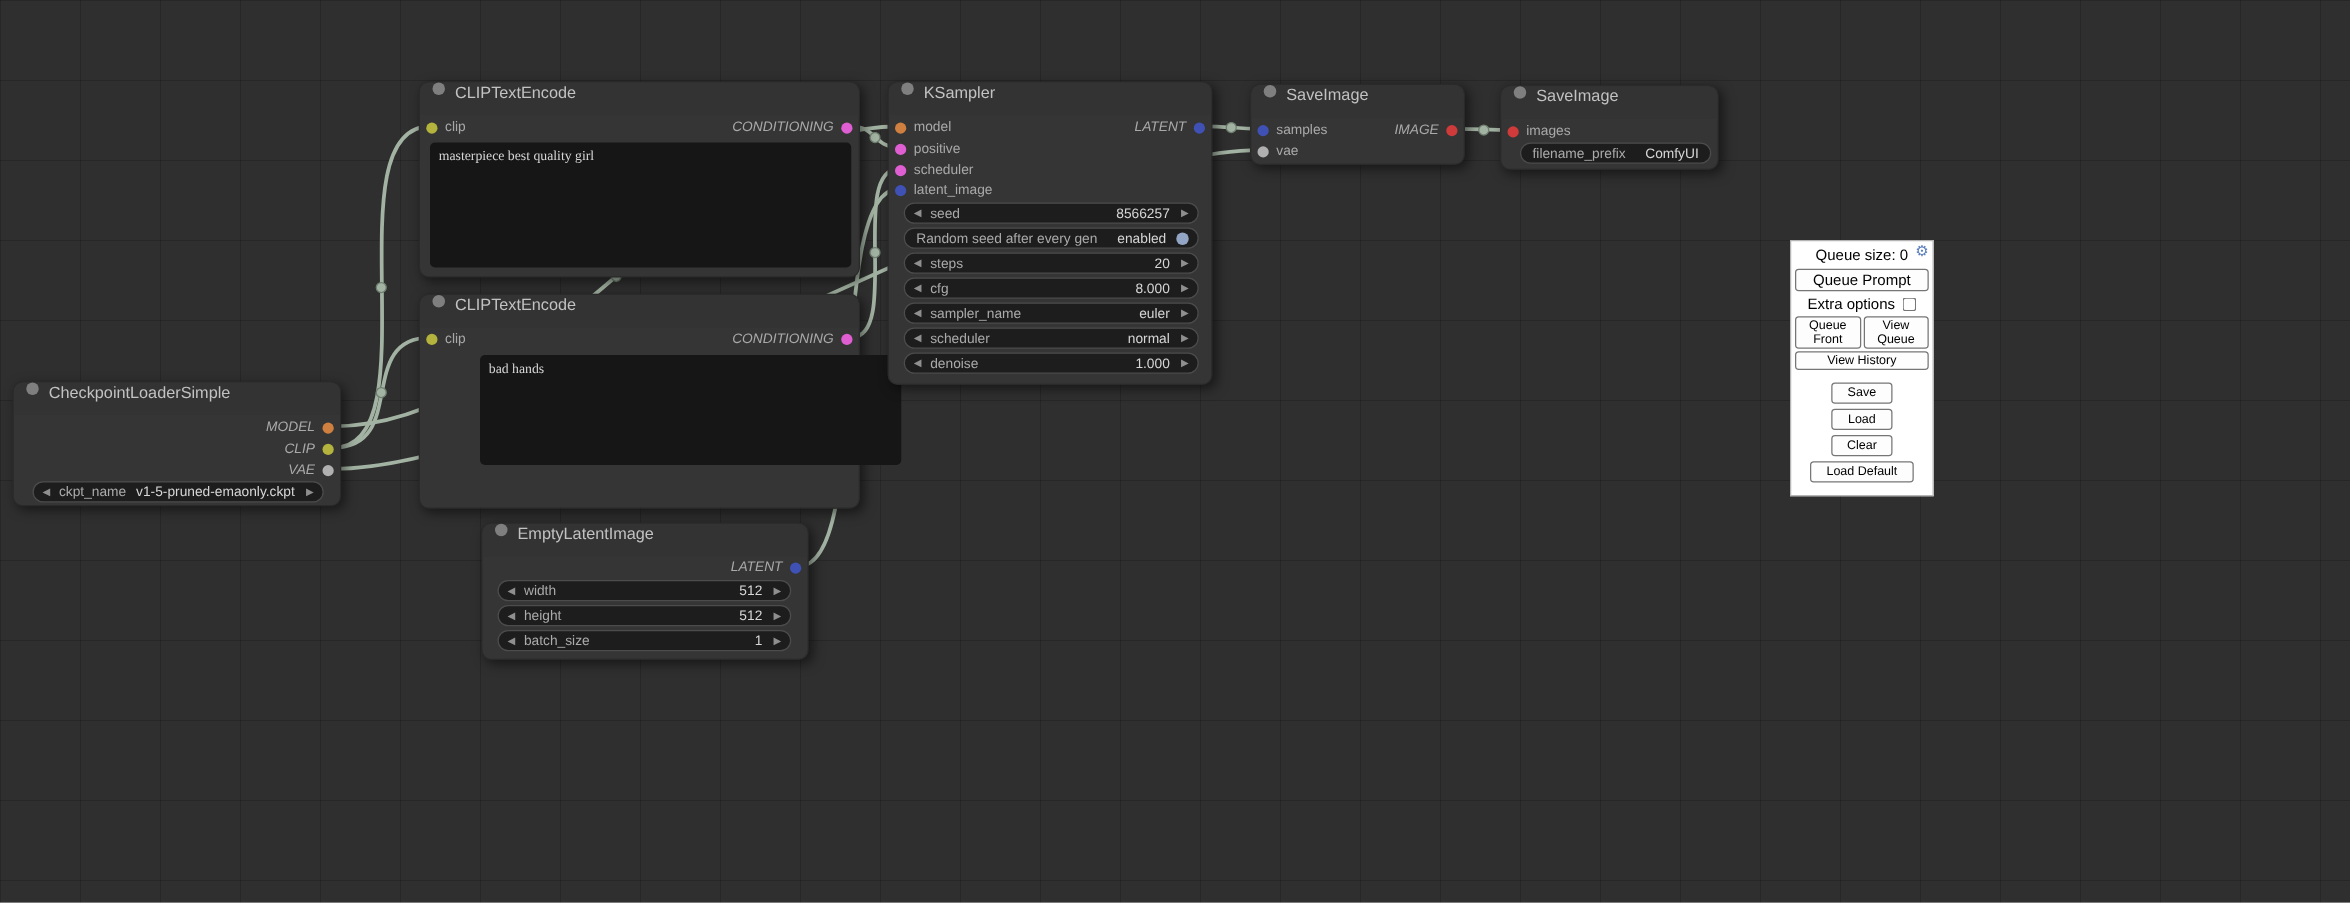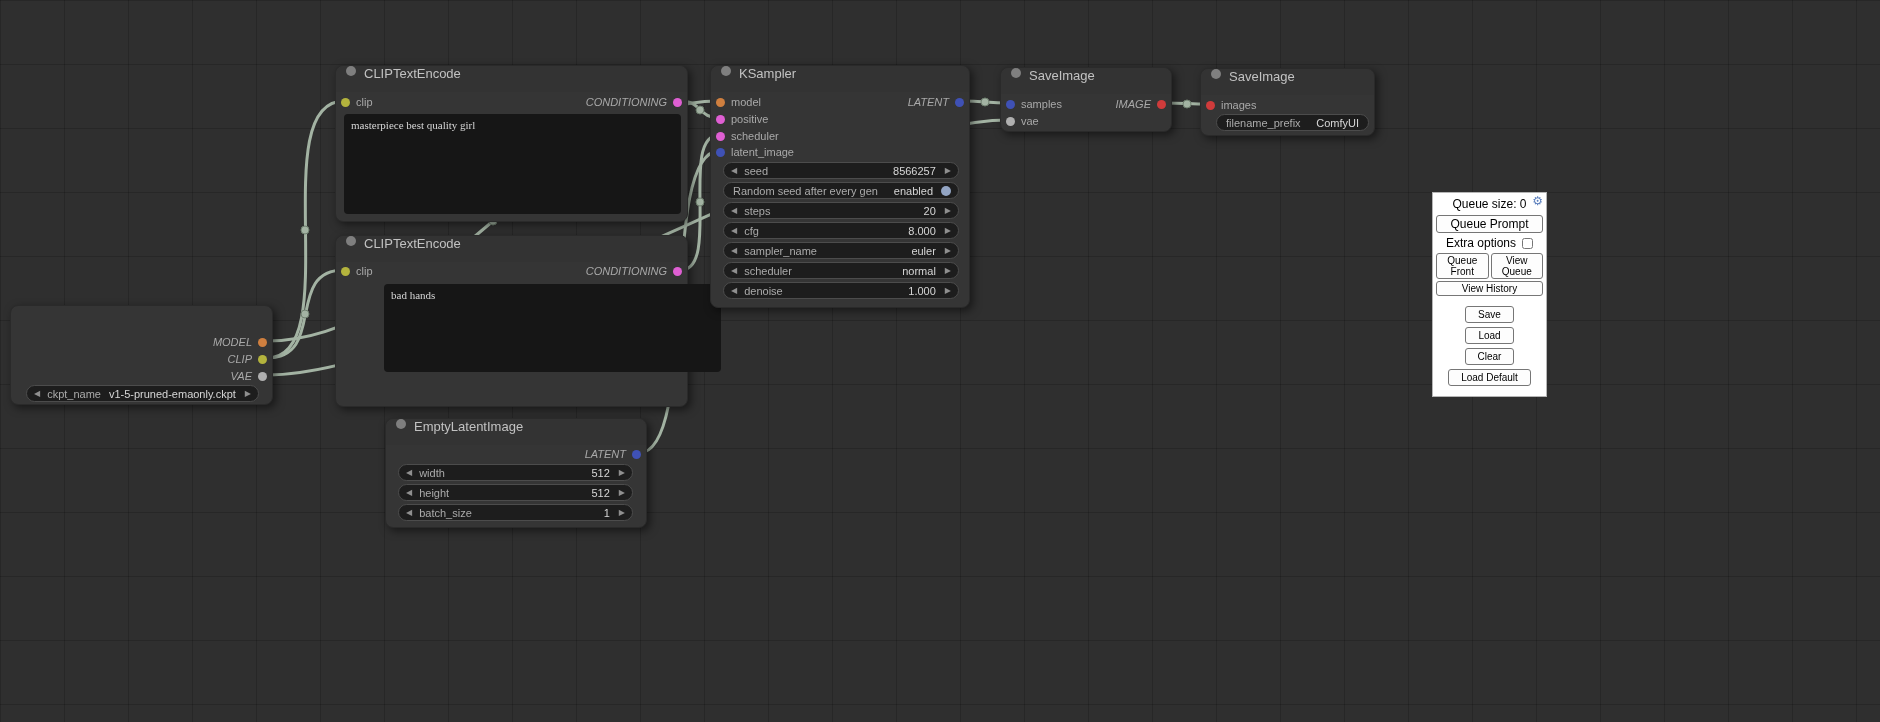--- a/index.html
+++ b/index.html
@@ -97,20 +97,24 @@
     <circle class="linkdot" cx="305" cy="314" r="4"></circle>
     <circle class="linkdot" cx="637" cy="247" r="4"></circle>
     <circle class="linkdot" cx="700" cy="110" r="4"></circle>
     <circle class="linkdot" cx="700" cy="202" r="4"></circle>
     <circle class="linkdot" cx="679" cy="302" r="4"></circle>
     <circle class="linkdot" cx="985" cy="102" r="4"></circle>
     <circle class="linkdot" cx="1187" cy="104" r="4"></circle>
   </svg>
 
   <div class="node" style="left:10px;top:305px;width:263px;height:100px">
+    <div class="ntitle">
+      <span class="tdot"></span>
+      <span class="ttext">CheckpointLoaderSimple</span>
+    </div>
     <div class="slot out" style="top:28px">
       <span>MODEL</span>
       <span class="dot c-model"></span>
     </div>
     <div class="slot out" style="top:45px">
       <span>CLIP</span>
       <span class="dot c-clip"></span>
     </div>
     <div class="slot out" style="top:62px">
       <span>VAE</span>

